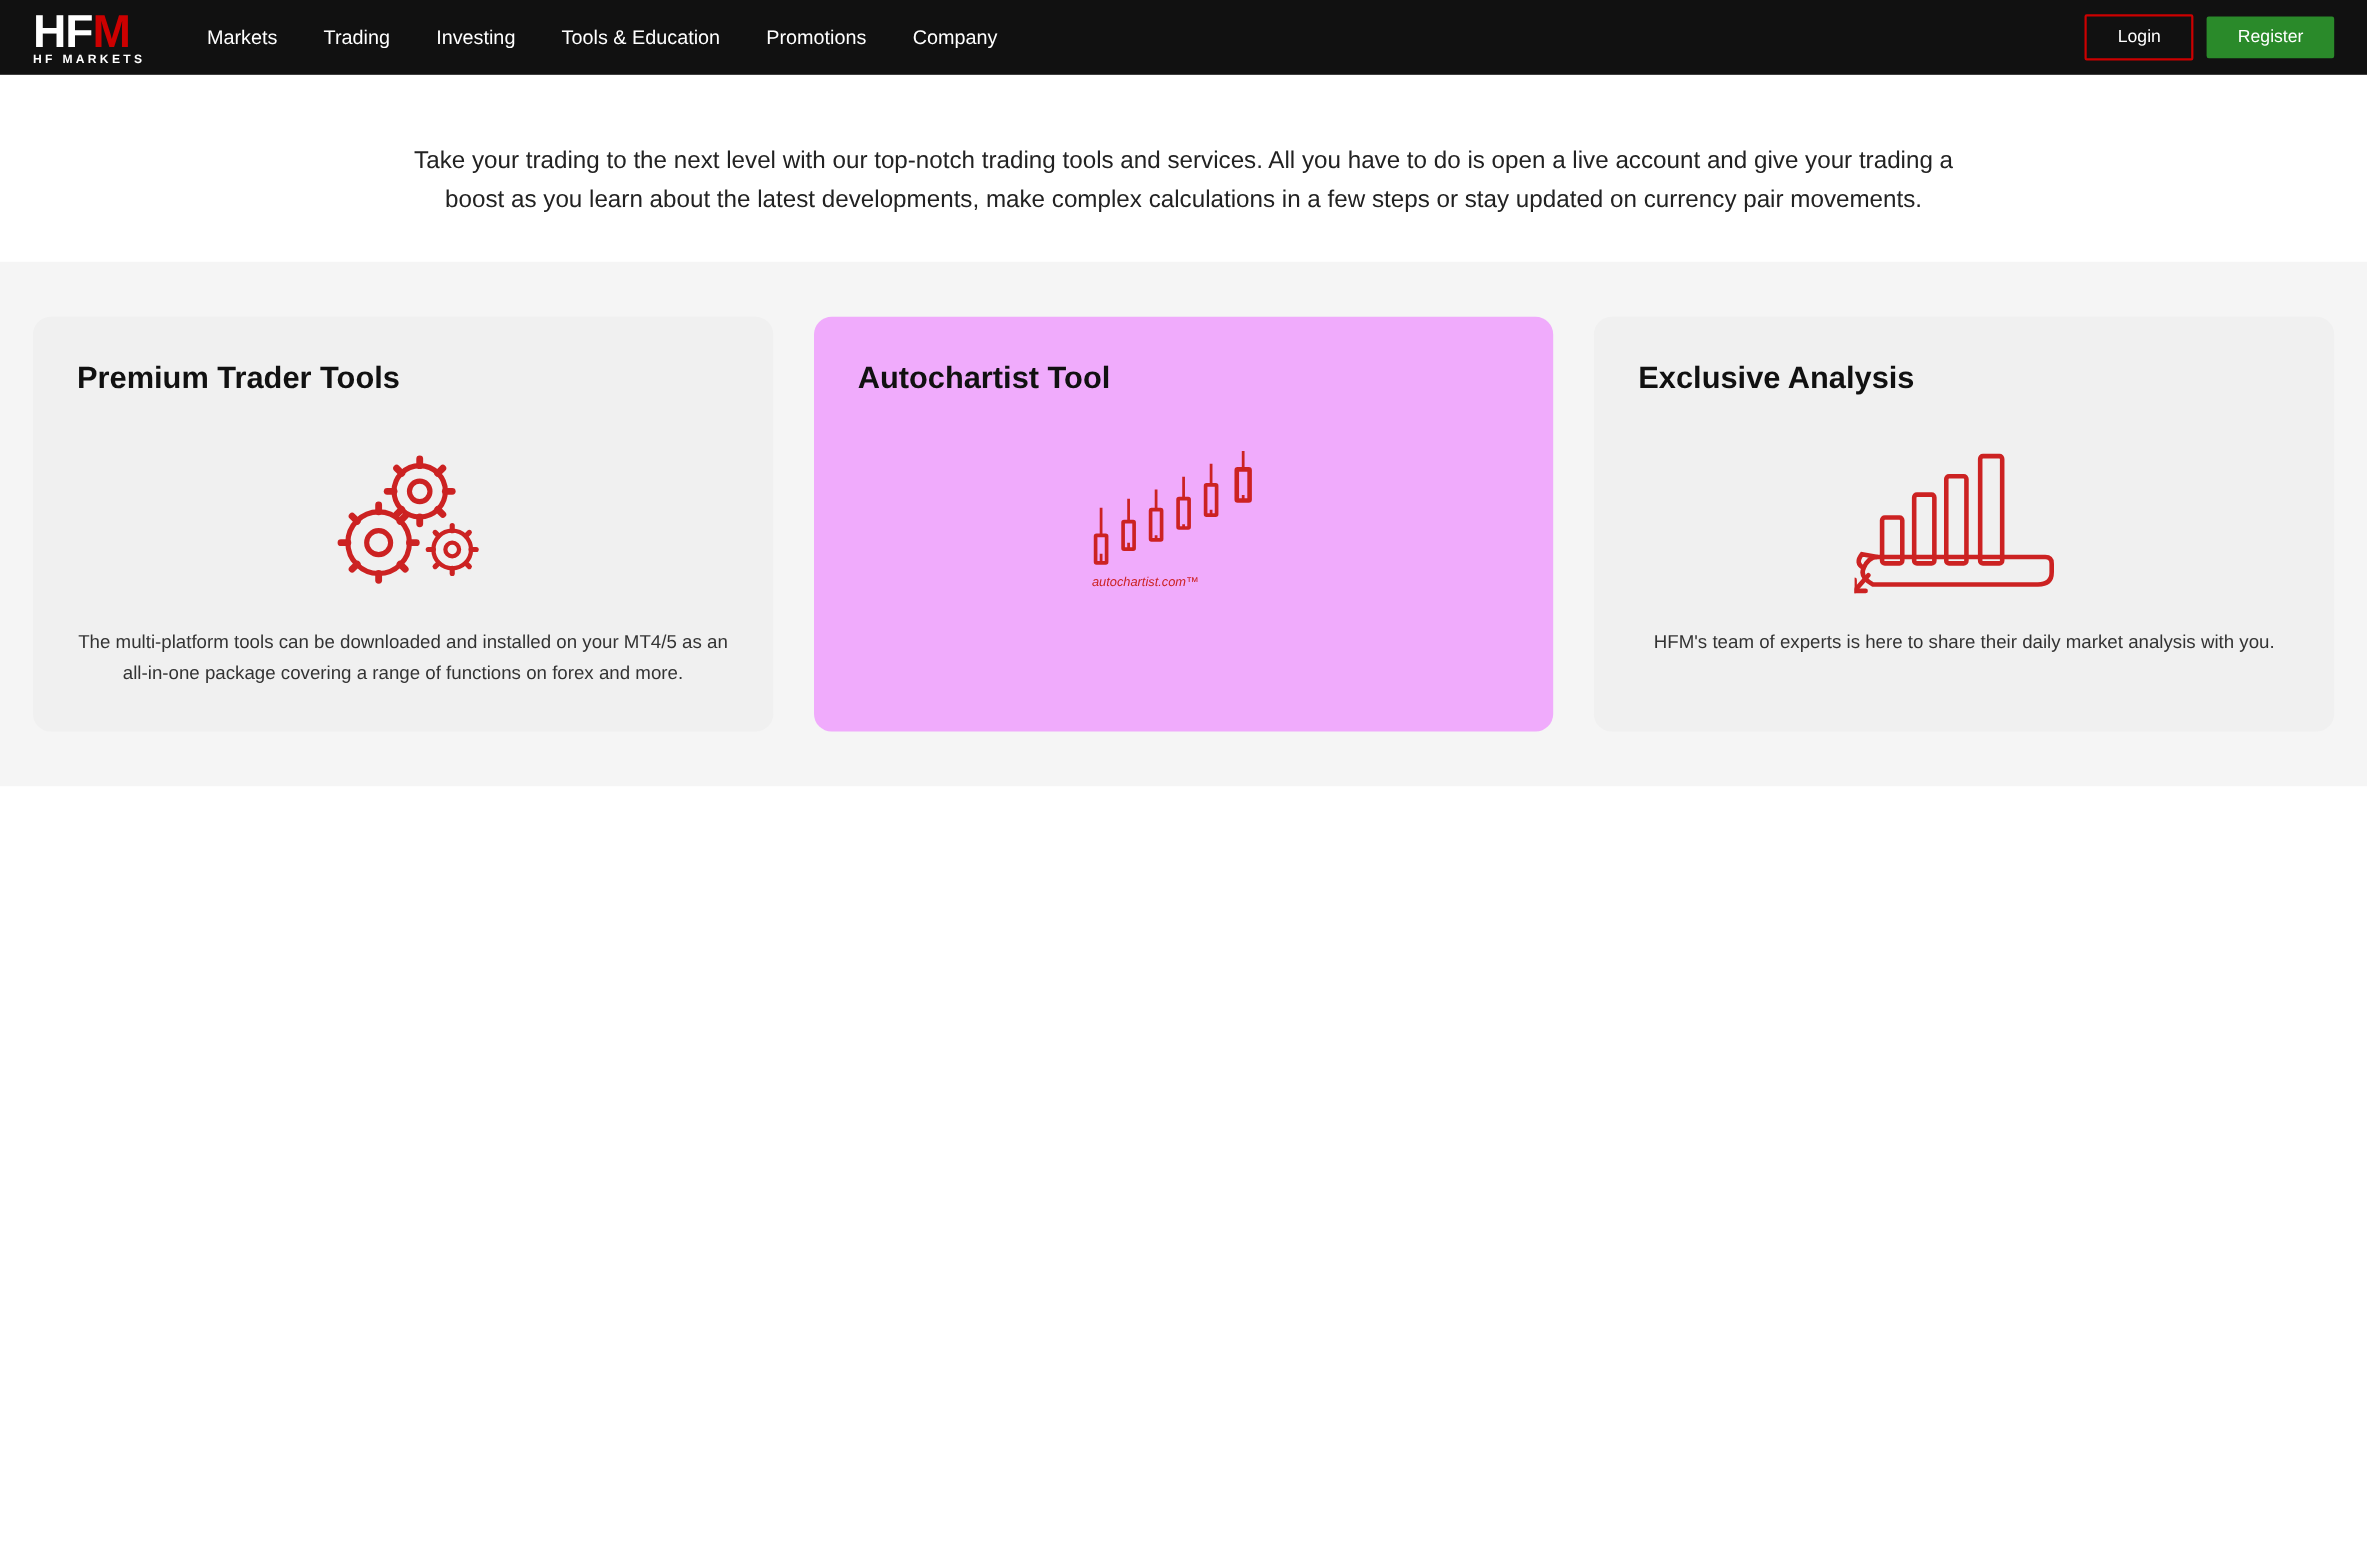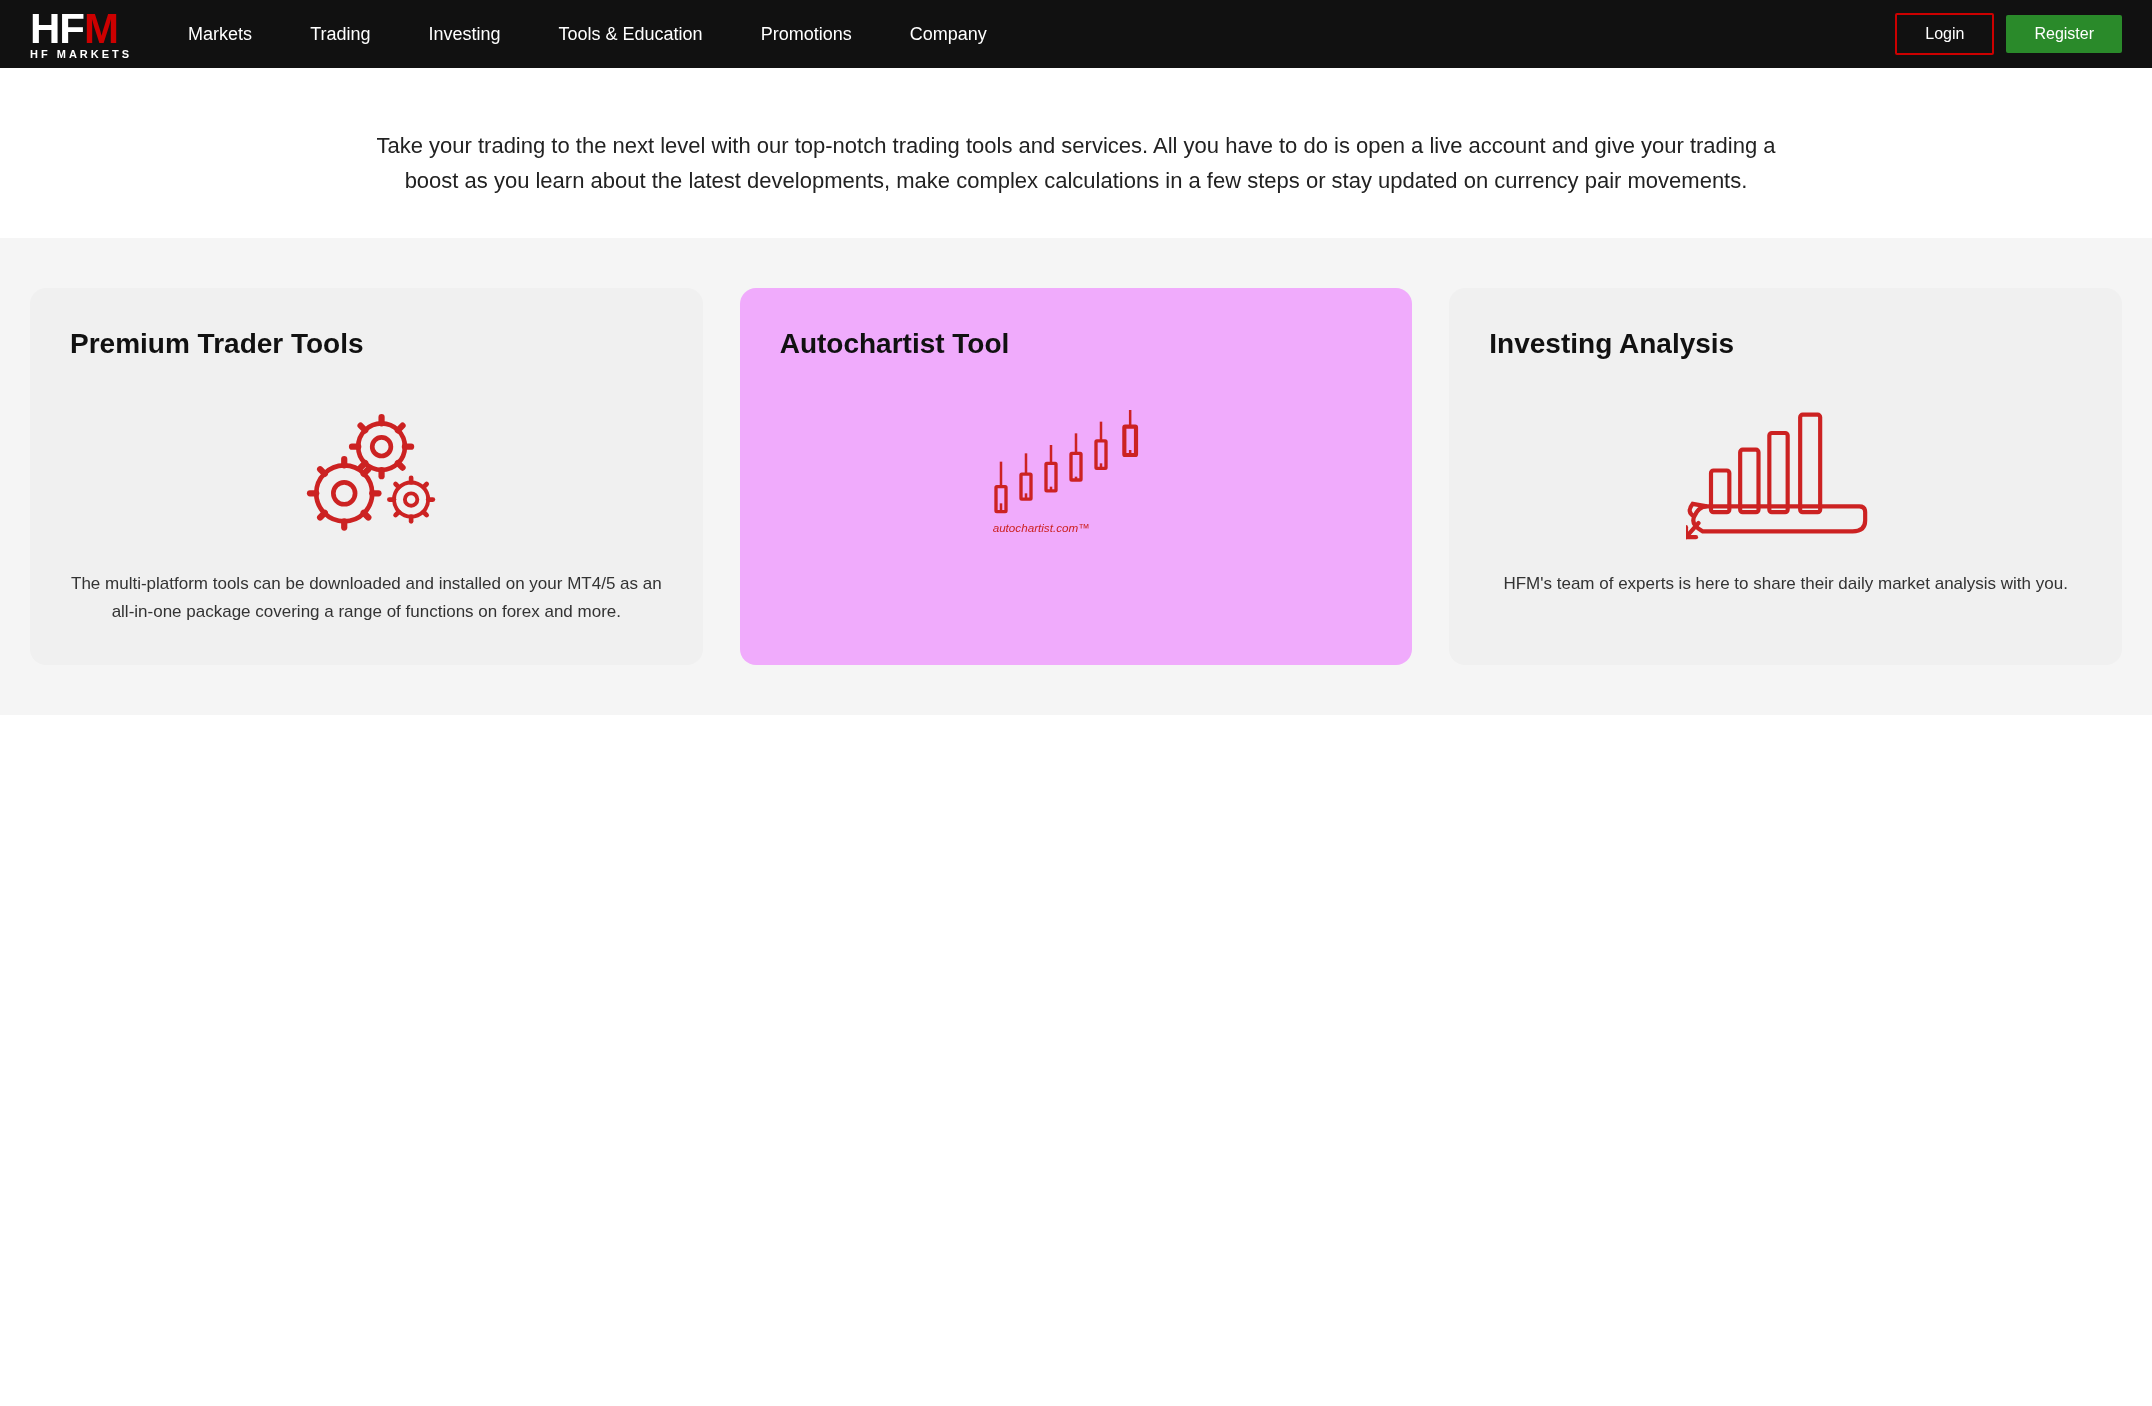--- a/index.html
+++ b/index.html
@@ -61,21 +61,21 @@
       color: #fff;
       font-size: 11px;
       letter-spacing: 3px;
       font-weight: 600;
       margin-top: -2px;
     }
 
     .nav-links {
       display: flex;
       align-items: center;
-      gap: 26px;
+      gap: 10px;
       flex: 1;
     }
 
     .nav-link {
       color: #fff;
       text-decoration: none;
       font-size: 18px;
       padding: 10px 16px;
       white-space: nowrap;
       cursor: pointer;
@@ -289,21 +289,21 @@
         <line x1="185" y1="62" x2="185" y2="56" stroke="#cc2222" stroke-width="3"></line>
         <rect x="178" y="28" width="14" height="34" stroke="#cc2222" fill="none" stroke-width="5" rx="1"></rect>
         <line x1="185" y1="8" x2="185" y2="28" stroke="#cc2222" stroke-width="3"></line>
 
         <text x="20" y="155" font-size="14" fill="#cc2222" font-family="Arial" font-style="italic">autochartist.com™</text>
       </svg>
     </div>
   </div>
 
   <div class="card">
-    <div class="card-title">Investing Analysis</div>
+    <div class="card-title">Exclusive Analysis</div>
     <div class="card-icon-area">
 
       <svg viewBox="0 0 240 170" class="icon-svg" style="width:200px;height:155px;">
 
         <rect x="30" y="85" width="22" height="50" stroke="#cc2222" fill="none" stroke-width="5" rx="3"></rect>
 
         <rect x="65" y="60" width="22" height="75" stroke="#cc2222" fill="none" stroke-width="5" rx="3"></rect>
 
         <rect x="100" y="40" width="22" height="95" stroke="#cc2222" fill="none" stroke-width="5" rx="3"></rect>
 

